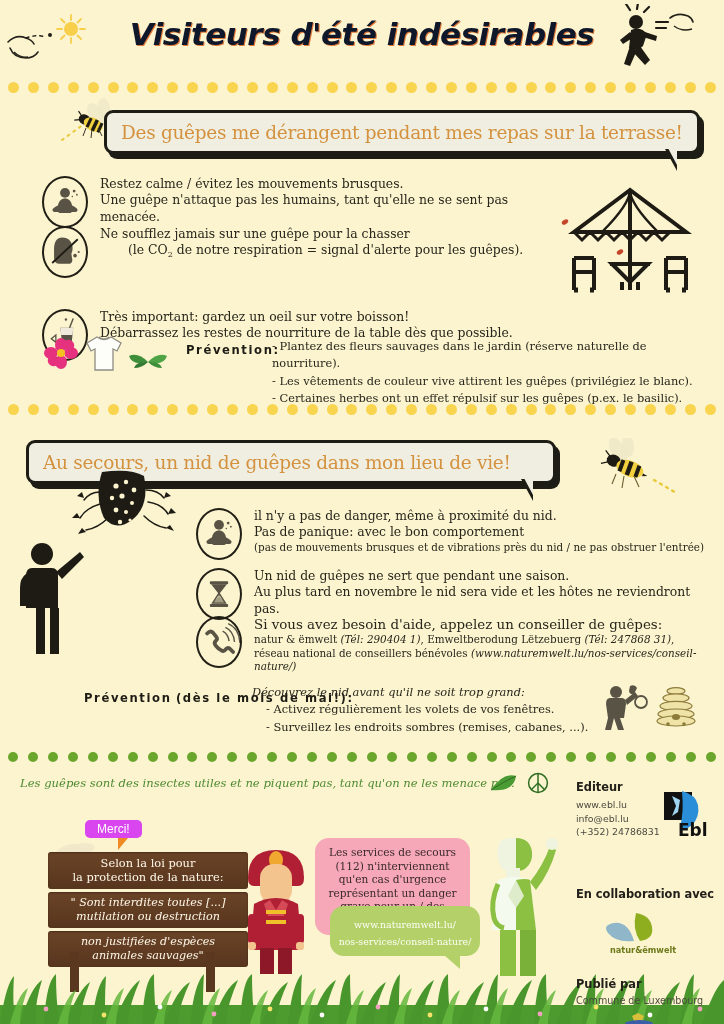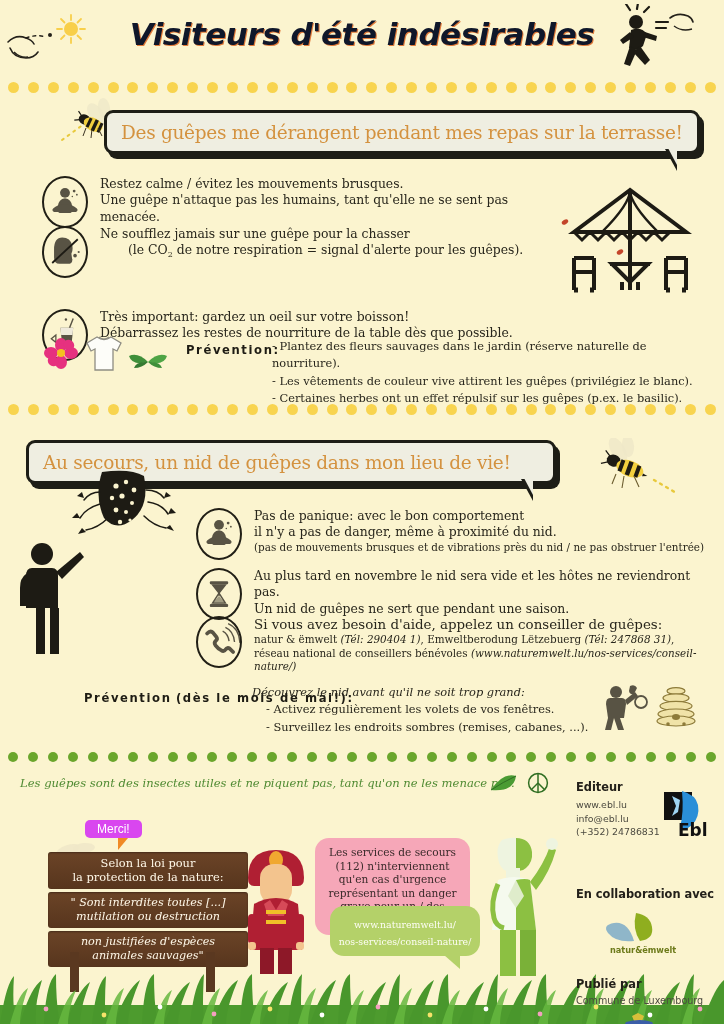--- a/index.html
+++ b/index.html
@@ -488,42 +488,42 @@
           <path d="M10 33 q6 -5 13 -4 q7 -1 13 4 q2 2 -1 4 h-24 q-3 -2 -1 -4z"></path>
         </g>
         <g fill="#585344">
             <circle cx="33" cy="14" r="1.5"></circle>
             <circle cx="36" cy="18" r="1"></circle>
             <circle cx="31" cy="20" r=".8"></circle>
           </g>
       </svg>
     </div>
     <div class="txt">
+      <div class="t1">il n'y a pas de danger, même à proximité du nid.</div>
       <div class="t1">Pas de panique: avec le bon comportement</div>
-      <div class="t1">il n'y a pas de danger, même à proximité du nid.</div>
       <div class="t-small">(pas de mouvements brusques et de vibrations près du nid / ne pas obstruer l'entrée)</div>
     </div>
   </div>
 
   <div class="row" style="left:196px;top:568px;width:520px;">
     <div class="icon-circ">
       <svg viewBox="0 0 46 52" width="100%" height="100%">
         <g fill="#585344">
           <rect x="13" y="12" width="20" height="3.2" rx="1"></rect>
           <rect x="13" y="37" width="20" height="3.2" rx="1"></rect>
           <path d="M16 16 h14 l-7 9z"></path>
           <path d="M16 36 h14 l-7 -8z" opacity=".55"></path>
           <path d="M22 25 h2 v3 h-2z"></path>
         </g>
         <path d="M16 16 h14 l-7 9 l7 11 h-14 l7 -11z" fill="none" stroke="#585344" stroke-width="1.6"></path>
       </svg>
     </div>
     <div class="txt">
+      <div class="t1">Un nid de guêpes ne sert que pendant une saison.</div>
       <div class="t1">Au plus tard en novembre le nid sera vide et les hôtes ne reviendront pas.</div>
-      <div class="t1">Un nid de guêpes ne sert que pendant une saison.</div>
     </div>
   </div>
 
   <div class="row" style="left:196px;top:616px;width:520px;">
     <div class="icon-circ">
       <svg viewBox="0 0 46 52" width="100%" height="100%">
         <path d="M13 16 q4 -4 7 -1 l4 5 q2 3 -1 5 q-2 2 0 5 q3 4 7 6 q3 2 5 -1 q2 -3 5 -1 l4 4" fill="none" stroke="#585344" stroke-width="4.5" stroke-linecap="round" transform="translate(-2,2) scale(.92)"></path>
         <g fill="none" stroke="#585344" stroke-width="1.5">
           <path d="M27 14 q6 3 7 11"></path>
             <path d="M30 10 q9 4 10 16"></path>

